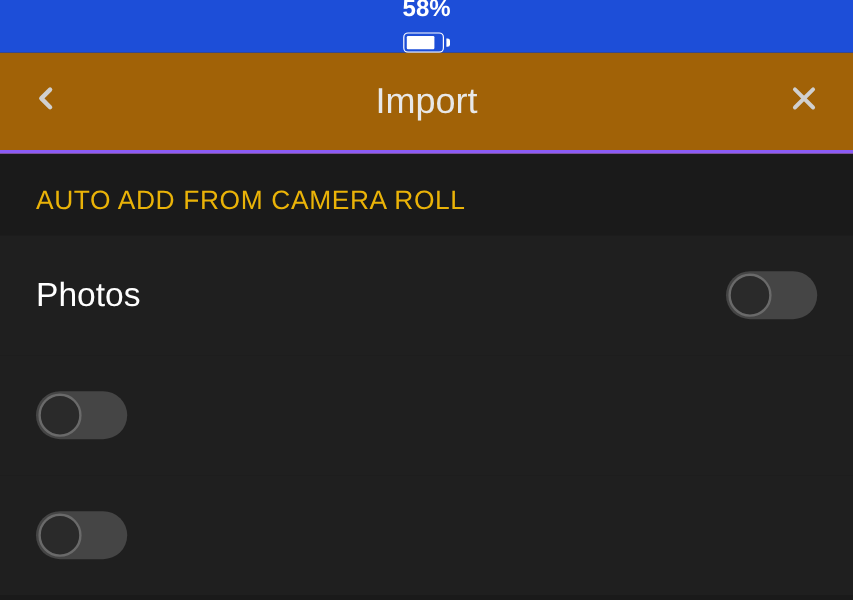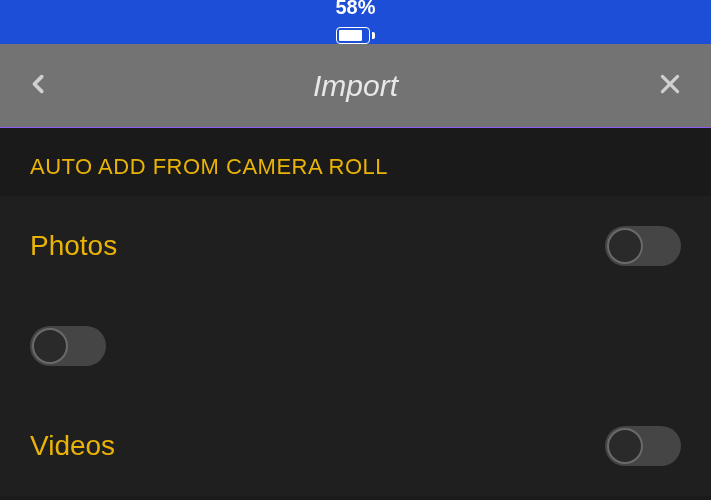--- a/index.html
+++ b/index.html
@@ -67,23 +67,22 @@
       height: 7px;
       background: #fff;
       border-radius: 0 2px 2px 0;
     }
     .nav-bar {
       height: 84px;
       display: flex;
       align-items: center;
       justify-content: space-between;
       padding: 0 28px;
-      background: #737373;
-      border-bottom: 1px solid #8b5cf6;
-      font-style: italic;
+      background: #a16207;
+      border-bottom: 3px solid #8b5cf6;
     }
     .nav-back svg, .nav-close svg {
       stroke: #d0d0d0;
     }
     .nav-title {
       color: #e8e8e8;
       font-size: 30px;
       font-weight: 500;
       position: absolute;
       left: 50%;
@@ -103,21 +102,21 @@
       height: 100px;
       display: flex;
       align-items: center;
       justify-content: space-between;
       padding: 0 30px;
       background: #1f1f1f;
     }
     .setting-label {
       font-size: 28px;
       font-weight: 500;
-      color: #eab308;
+      color: #ffffff;
     }
     .setting-label.dim {
       color: #787878;
     }
     .toggle {
       width: 76px;
       height: 40px;
       background: #454545;
       border-radius: 20px;
       position: relative;
@@ -190,17 +189,16 @@
   </div>
 </div>
 
 <div class="setting-row">
   <div class="toggle">
     <div class="toggle-knob"></div>
   </div>
 </div>
 
 <div class="setting-row">
-  <div class="setting-label">Videos</div>
   <div class="toggle">
     <div class="toggle-knob"></div>
   </div>
 </div>
 
 </body></html>

